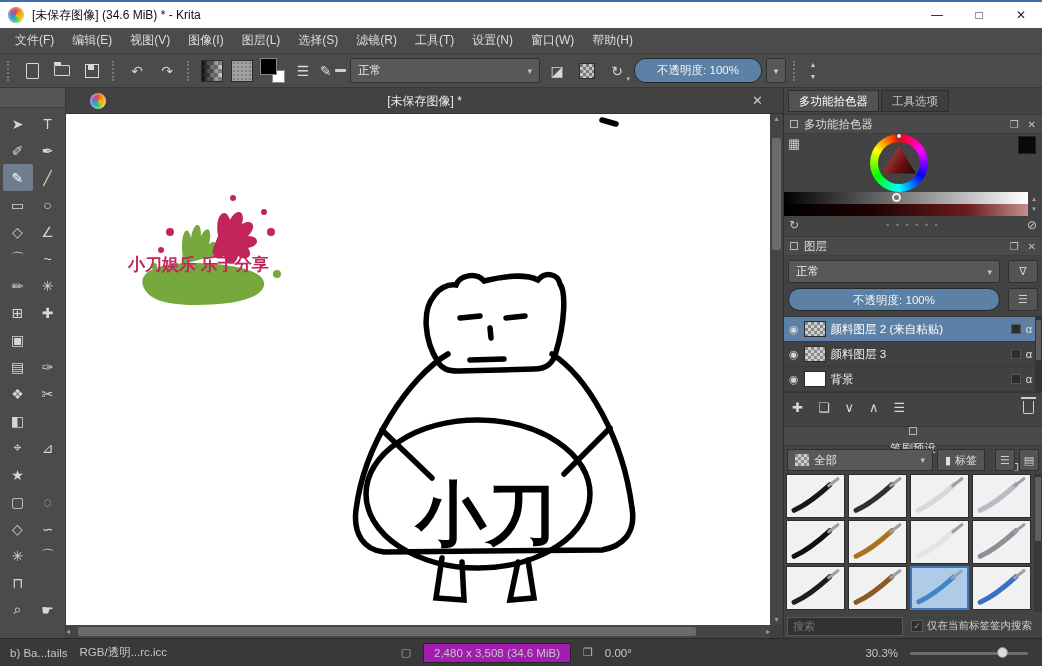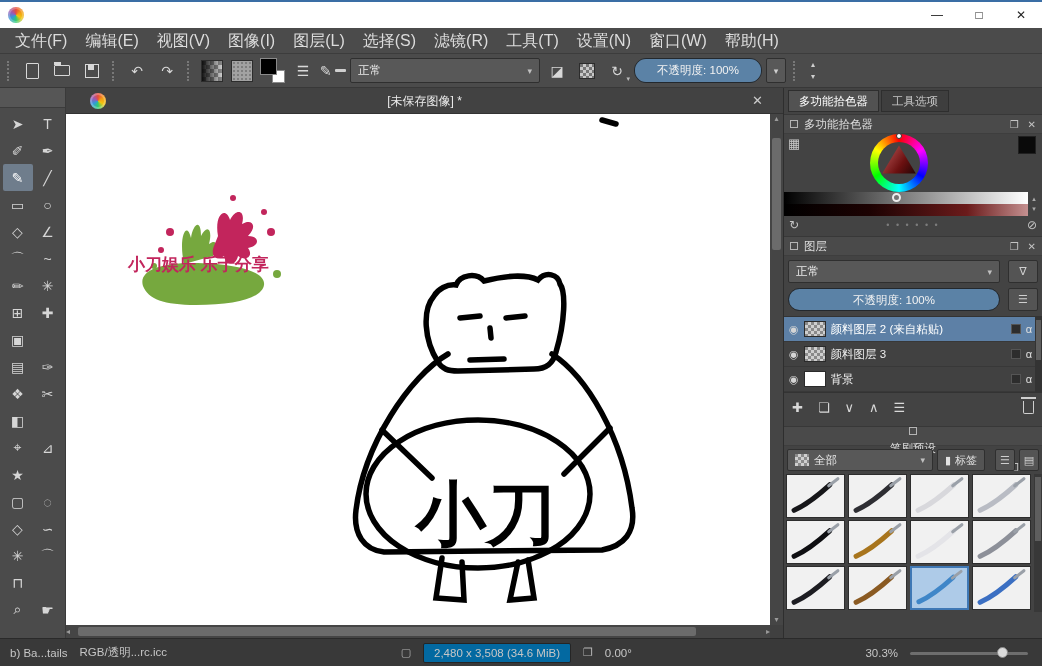--- a/index.html
+++ b/index.html
@@ -15,21 +15,21 @@
   .krita-logo { width:16px; height:16px; border-radius:50%;
     background:conic-gradient(#e74c3c,#f39c12,#f1c40f,#2ecc71,#3498db,#9b59b6,#e74c3c);
     box-shadow:inset 0 0 0 2px rgba(255,255,255,.25); flex:none; }
   .title-text { font-size:12px; color:#101010; }
   .win-controls { margin-left:auto; display:flex; height:100%; }
   .wbtn { width:42px; height:100%; display:flex; align-items:center; justify-content:center;
     font-size:12px; color:#222; }
   
   .menubar { position:absolute; left:0; top:28px; width:1042px; height:26px;
     background:#4b4b4b; border-bottom:1px solid #3c3c3c; display:flex; align-items:stretch; padding-left:6px; }
-  .menu-item { padding:0 9px; line-height:25px; font-size:16px; color:#dcdcdc; }
+  .menu-item { padding:0 9px; line-height:25px; font-size:12px; color:#dcdcdc; }
   
   .toolbar { position:absolute; left:0; top:54px; width:1042px; height:34px;
     background:#4b4b4b; border-bottom:1px solid #383838; display:flex; align-items:center; padding:0 4px; gap:4px; }
   .grip { width:5px; height:20px; border-left:2px dotted #787878; margin:0 3px; }
   .tbtn { width:26px; height:26px; display:flex; align-items:center; justify-content:center;
     color:#d8d8d8; font-size:14px; background:transparent; border:none; position:relative; }
   .tbtn .sub { position:absolute; right:0; bottom:1px; font-size:7px; color:#bbb; }
   .icon-page { width:13px; height:16px; border:1.5px solid #d8d8d8; border-radius:1px; }
   .icon-folder { width:16px; height:11px; border:1.5px solid #d8d8d8; border-radius:1px; position:relative; }
   .icon-folder::before { content:""; position:absolute; left:-1px; top:-4px; width:7px; height:3px; background:#d8d8d8; }
@@ -163,33 +163,34 @@
   .bp-search { position:absolute; top:528px; left:0; right:0; height:20px; display:flex; align-items:center; padding:0 3px; }
   .bp-search input { width:116px; height:19px; background:#313131; border:1px solid #565656;
     color:#cfcfcf; font-size:11px; padding:0 5px; font-family:inherit; }
   .chk { width:12px; height:12px; background:#2e2e2e; border:1px solid #5a5a5a; margin-left:8px;
     display:flex; align-items:center; justify-content:center; font-size:9px; color:#6fa8dc; flex:none; }
   .chk-label { font-size:10.5px; color:#cfcfcf; margin-left:4px; white-space:nowrap; }
   
   .statusbar { position:absolute; left:0; top:638px; width:1042px; height:28px; background:#393939;
     border-top:1px solid #2a2a2a; display:flex; align-items:center; padding:0 10px; gap:12px;
     font-size:11.5px; color:#c6c6c6; }
-  .sb-box { background:#0369a1; border:1px solid #252525; border-radius:2px; padding:3px 10px; }
+  .sb-box { background:#a21caf; border:1px solid #252525; border-radius:2px; padding:3px 10px; }
   .sb-icon { font-size:11px; color:#b5b5b5; }
   .zoom-slider { position:relative; width:118px; height:14px; margin-right:4px; }
   .zoom-slider .track { position:absolute; left:0; right:0; top:6px; height:3px; background:#6e6e6e; border-radius:2px; }
   .zoom-slider .zthumb { position:absolute; top:1px; width:11px; height:11px; margin-left:-5px;
     border-radius:50%; background:#dcdcdc; border:1px solid #8a8a8a; }
   .flex1 { flex:1; }
 </style>
 </head>
 <body>
 
 <div class="titlebar">
   <div class="krita-logo"></div>
+  <div class="title-text">[未保存图像] (34.6 MiB) * - Krita</div>
   <div class="win-controls">
     <div class="wbtn">—</div>
     <div class="wbtn">□</div>
     <div class="wbtn">✕</div>
   </div>
 </div>
 
 <div class="menubar" id="menubar">
     <div class="menu-item">文件(F)</div>
     <div class="menu-item">编辑(E)</div>
@@ -563,20 +564,27 @@
       <div class="brush-tile">
         <svg viewBox="0 0 56 40">
           <path d="M7,34 C18,29 30,20 42,9" stroke="#3b6fc2" stroke-width="5" fill="none" stroke-linecap="round"></path>
           <path d="M41,10 L50,3" stroke="#9aa0a8" stroke-width="3" fill="none" stroke-linecap="round"></path>
         </svg>
       </div>
     </div>
   <div class="bp-scroll">
       <div class="thumb"></div>
     </div>
+  <div class="bp-search">
+    <input type="text" placeholder="搜索" style="">
+    <span class="chk">
+        <span>✓</span>
+      </span>
+    <span class="chk-label">仅在当前标签签内搜索</span>
+  </div>
 </div>
 
 <div class="statusbar">
   <span>b) Ba...tails</span>
   <span>RGB/透明...rc.icc</span>
   <div class="flex1"></div>
   <span class="sb-icon">▢</span>
   <span class="sb-box">2,480 x 3,508 (34.6 MiB)</span>
   <span class="sb-icon">❐</span>
   <span>0.00°</span>

